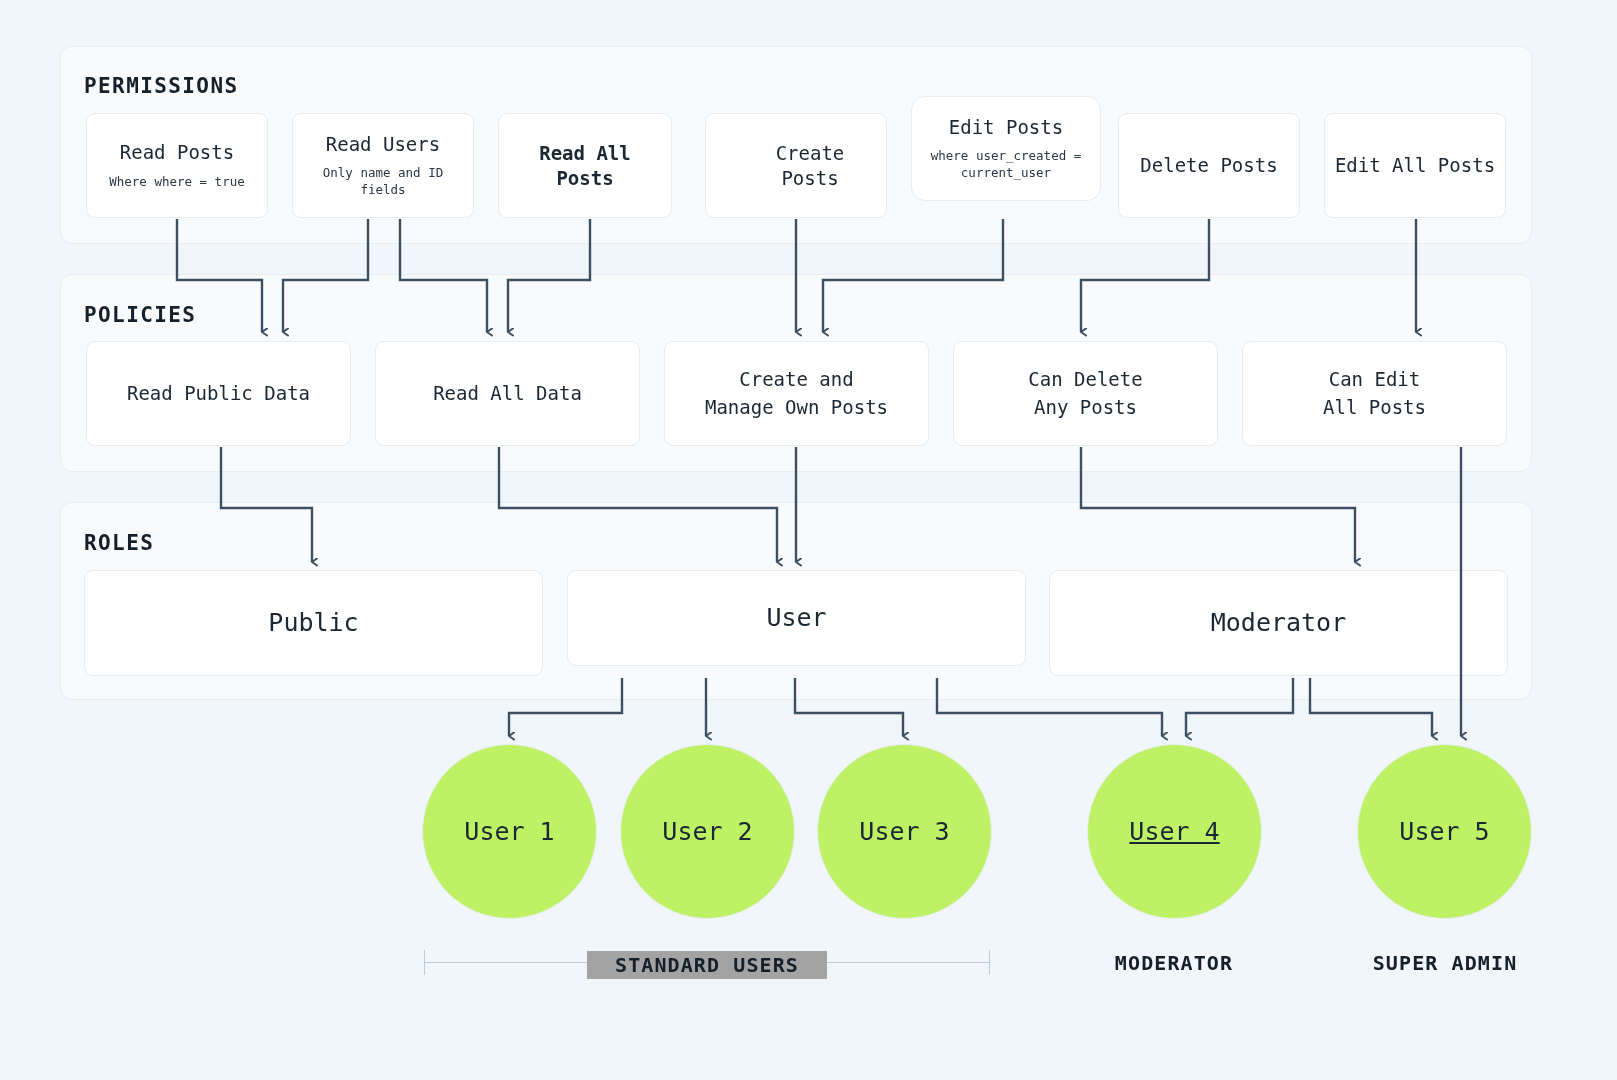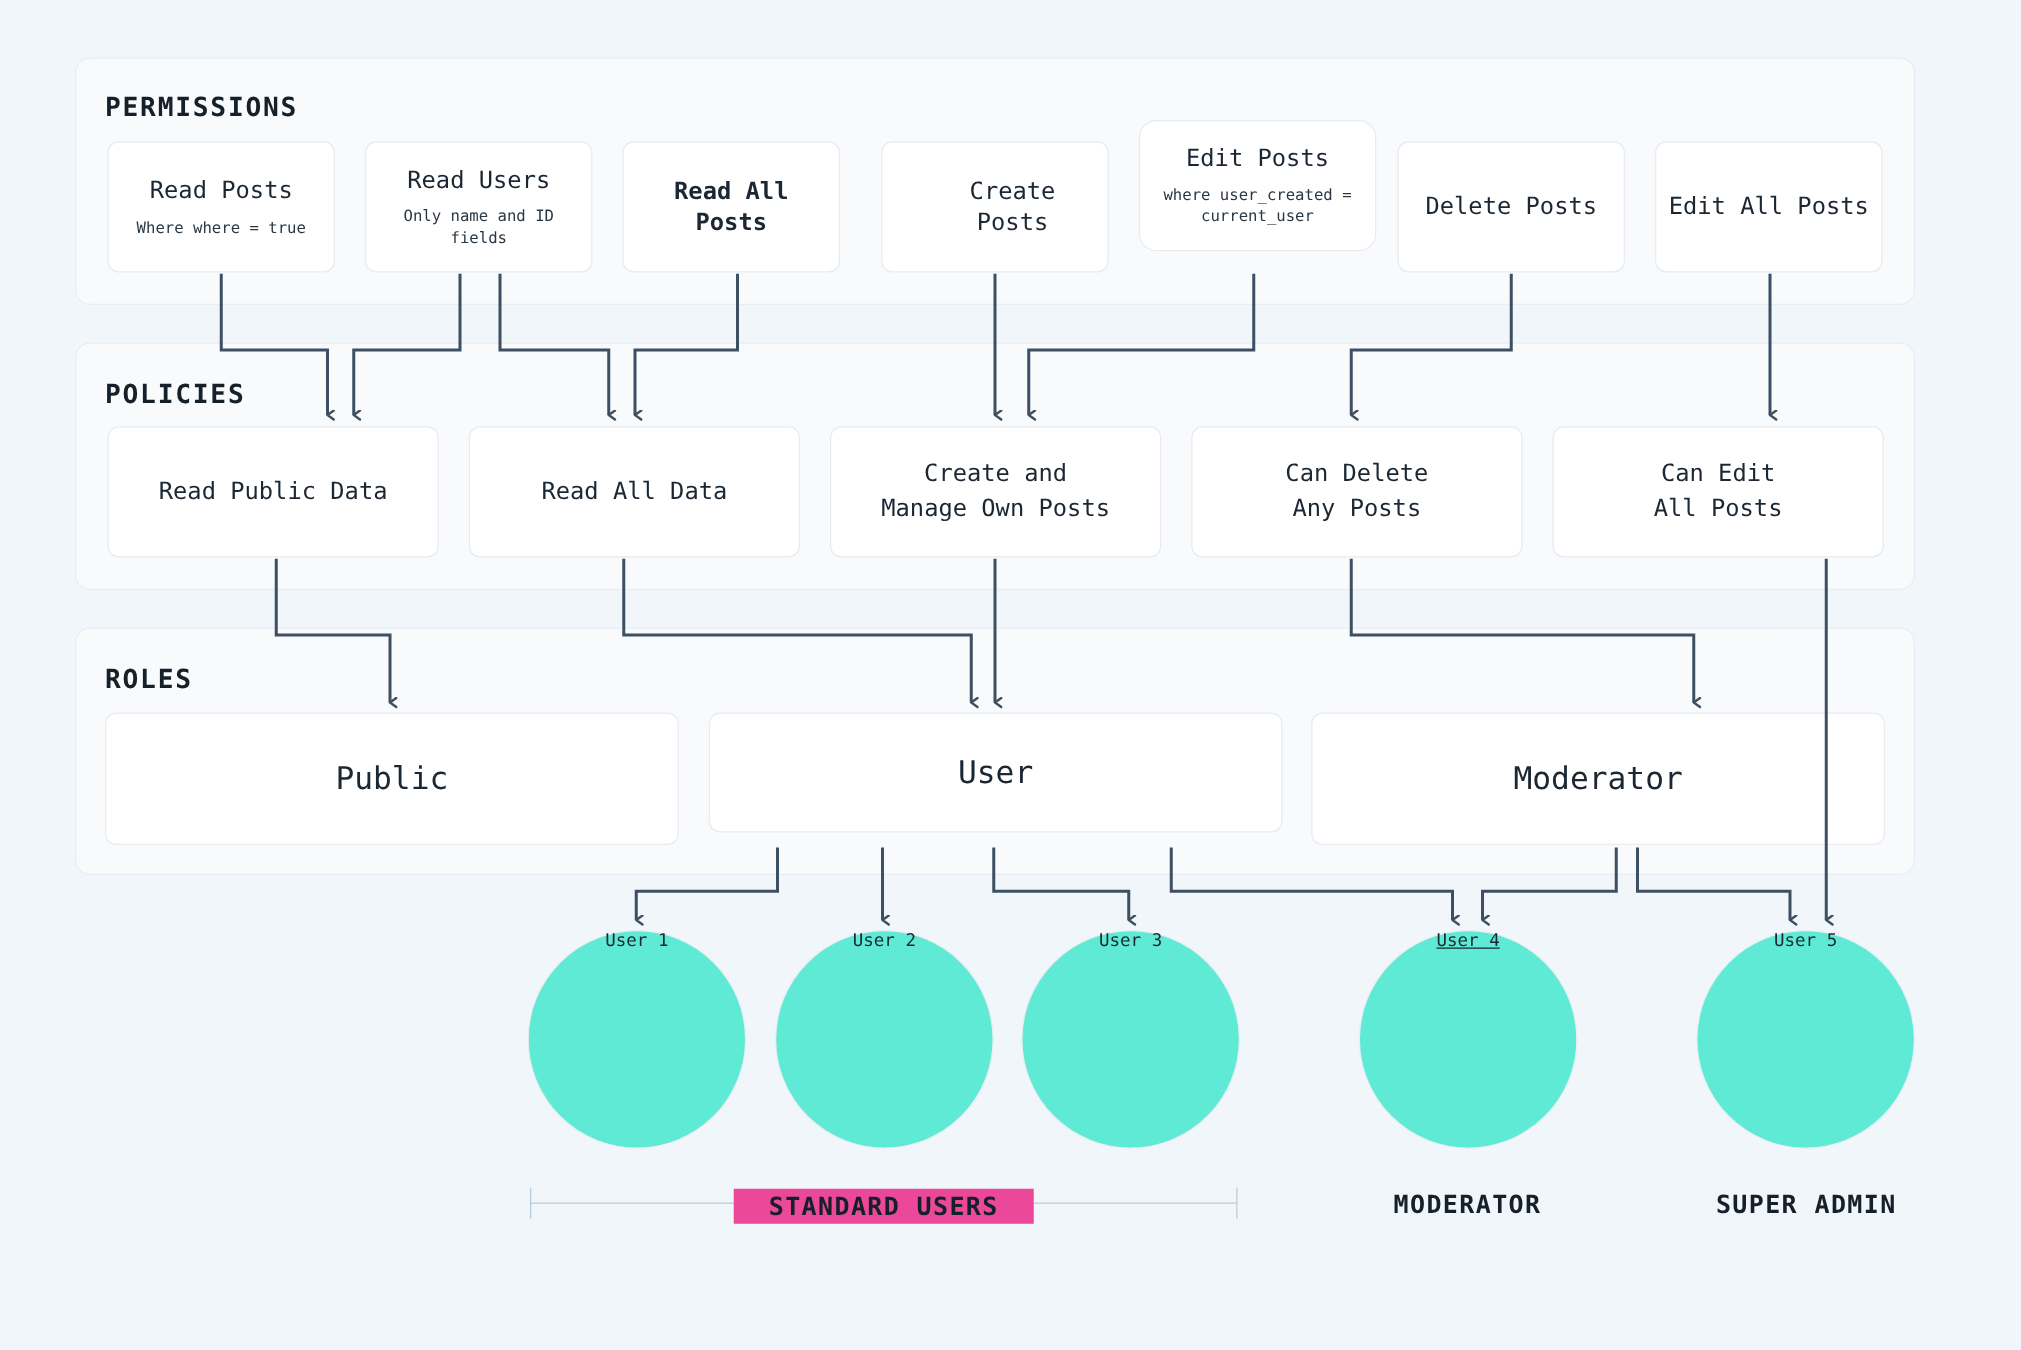--- a/index.html
+++ b/index.html
@@ -44,25 +44,25 @@
     padding: 6px 8px;
   }
   .card .t  { font-size: 19px; color: #1b2733; line-height: 1.3; white-space: pre-line; }
   .card .st { font-size: 12.5px; color: #2a3846; margin-top: 9px; line-height: 1.35; white-space: pre-line; }
 
   .policy .t { font-size: 19px; line-height: 1.45; }
   .role   .t { font-size: 25px; }
 
   .circle {
     position: absolute;
-    background: #5eead4;
+    background: #bef264;
     border: 1px solid #e8eef4;
     border-radius: 50%;
-    display: flex; align-items: flex-start; justify-content: center;
-    font-size: 14px; color: #1b2733;
+    display: flex; align-items: center; justify-content: center;
+    font-size: 25px; color: #1b2733;
     z-index: 3;
   }
 
   .grp-label {
     position: absolute;
     font-size: 20px; font-weight: 700; letter-spacing: 1.1px;
     color: #15202b; text-align: center;
     z-index: 6;
   }
   .brk { position: absolute; background: #b9ccdb; z-index: 4; }
@@ -147,21 +147,21 @@
   <div class="circle" style="left:1075px; top:744px; width:175px; height:175px;text-decoration:underline;">
     <span>User 4</span>
   </div>
   <div class="circle" style="left:1345px; top:744px; width:175px; height:175px;">
     <span>User 5</span>
   </div>
 
   <div class="brk" style="left:412px; top:962px; width:566px; height:1px;"></div>
   <div class="brk" style="left:412px; top:950px; width:1px; height:25px;"></div>
   <div class="brk" style="left:977px; top:950px; width:1px; height:25px;"></div>
-  <div class="grp-label" style="left:575px; top:951px; width:240px; background:#ec4899; padding:2px 10px;">STANDARD USERS</div>
+  <div class="grp-label" style="left:575px; top:951px; width:240px; background:#a3a3a3; padding:2px 10px;">STANDARD USERS</div>
 
   <div class="grp-label" style="left:1042px; top:951px; width:240px;">MODERATOR</div>
   <div class="grp-label" style="left:1313px; top:951px; width:240px;">SUPER ADMIN</div>
 
   <svg id="wires" viewBox="0 0 1617 1080">
     <defs>
       <marker id="ah" markerWidth="9" markerHeight="9" refX="4.2" refY="7.4" orient="auto" markerUnits="userSpaceOnUse">
         <path d="M0.6,2.4 L4.2,7.4 L7.8,2.4" fill="none" stroke="#3d4f62" stroke-width="1.9" stroke-linecap="round" stroke-linejoin="round"></path>
       </marker>
     </defs>

